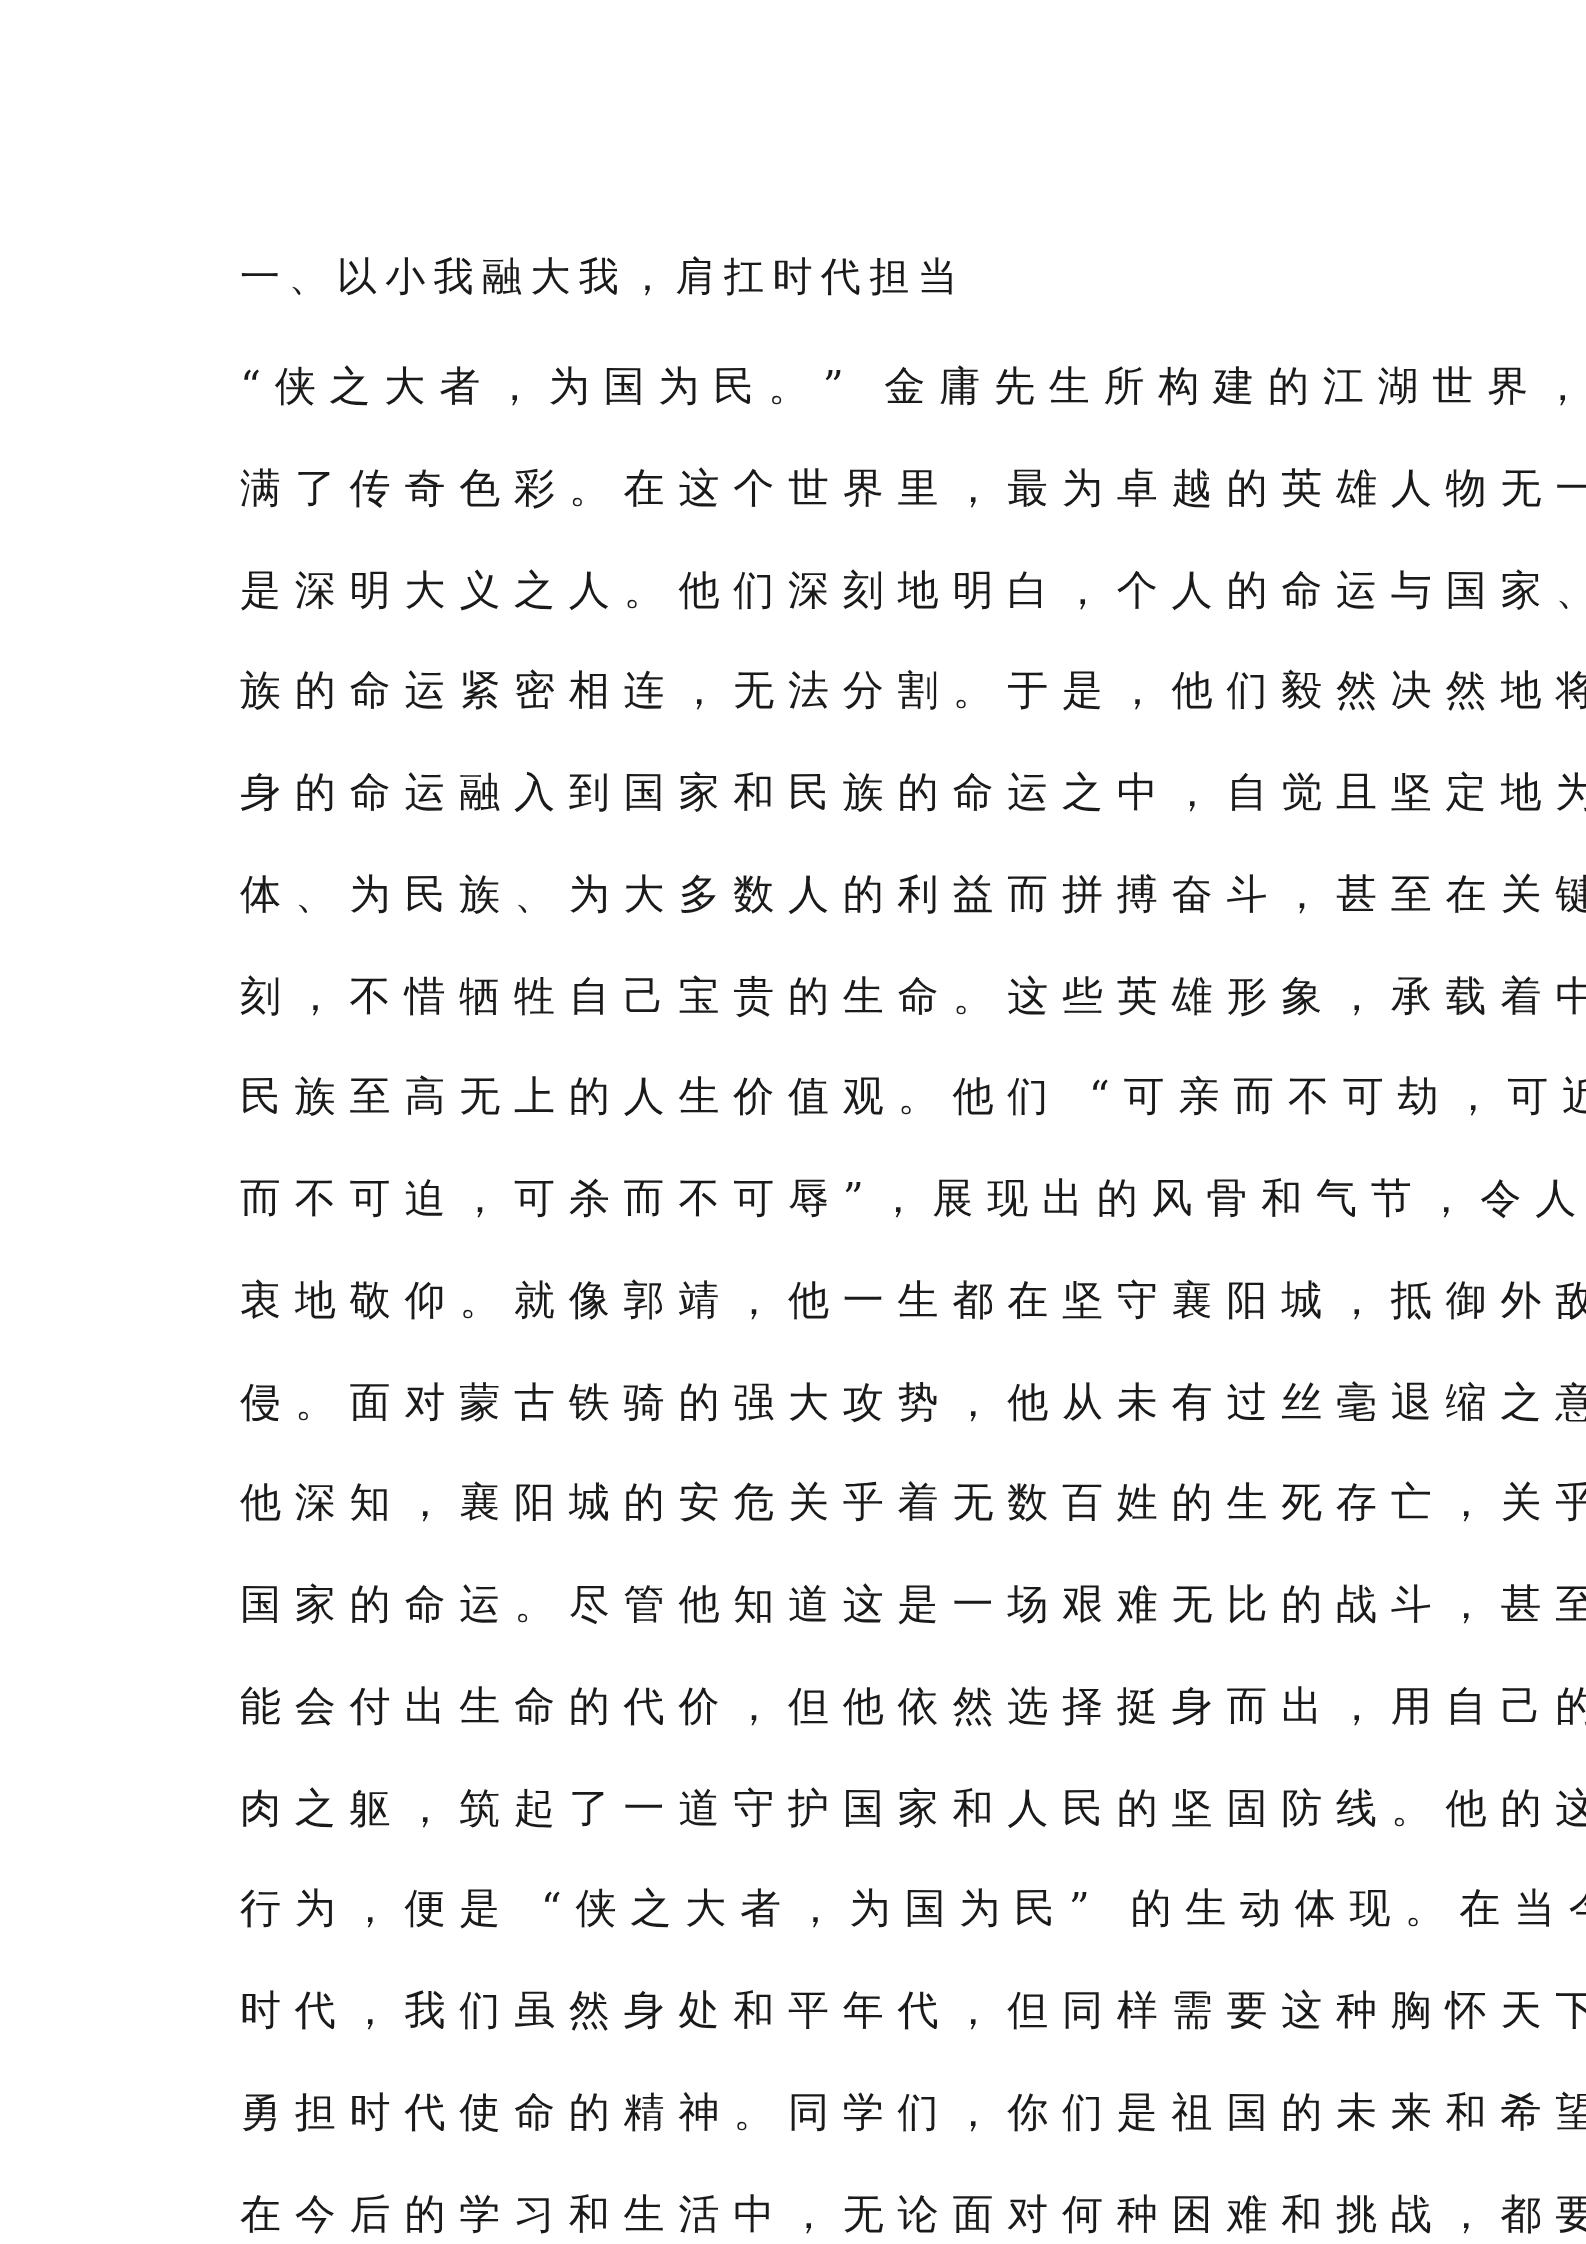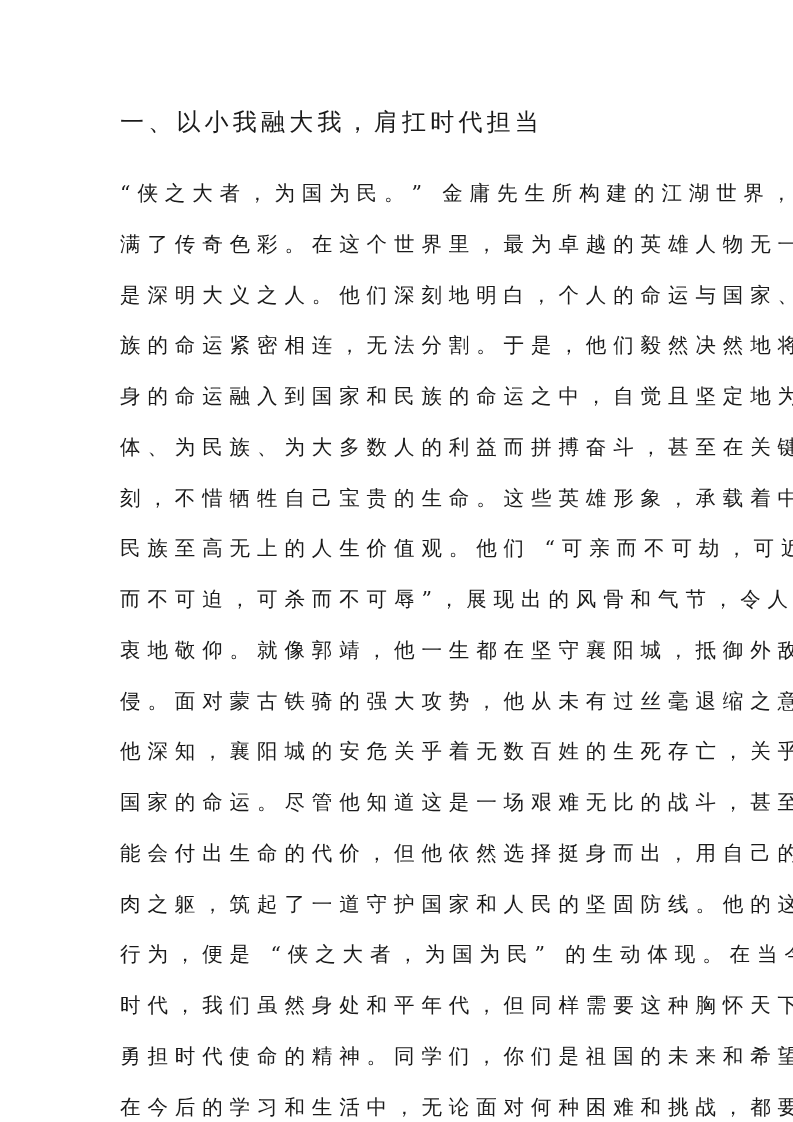--- a/index.html
+++ b/index.html
@@ -18,23 +18,23 @@
   .page {
     position: absolute;
     left: 0; top: 0;
     width: 793px;
     height: 1122px;
     background: #ffffff;
   }
   .heading {
     position: absolute;
     left: 120px;
-    top: 108px;
+    top: 124px;
     width: 560px;
-    font-size: 24px;
+    font-size: 20px;
     line-height: 28px;
     letter-spacing: 4.2px;
     white-space: nowrap;
     font-weight: normal;
     margin: 0;
   }
   .body-text {
     position: absolute;
     left: 120px;
     top: 168px;

